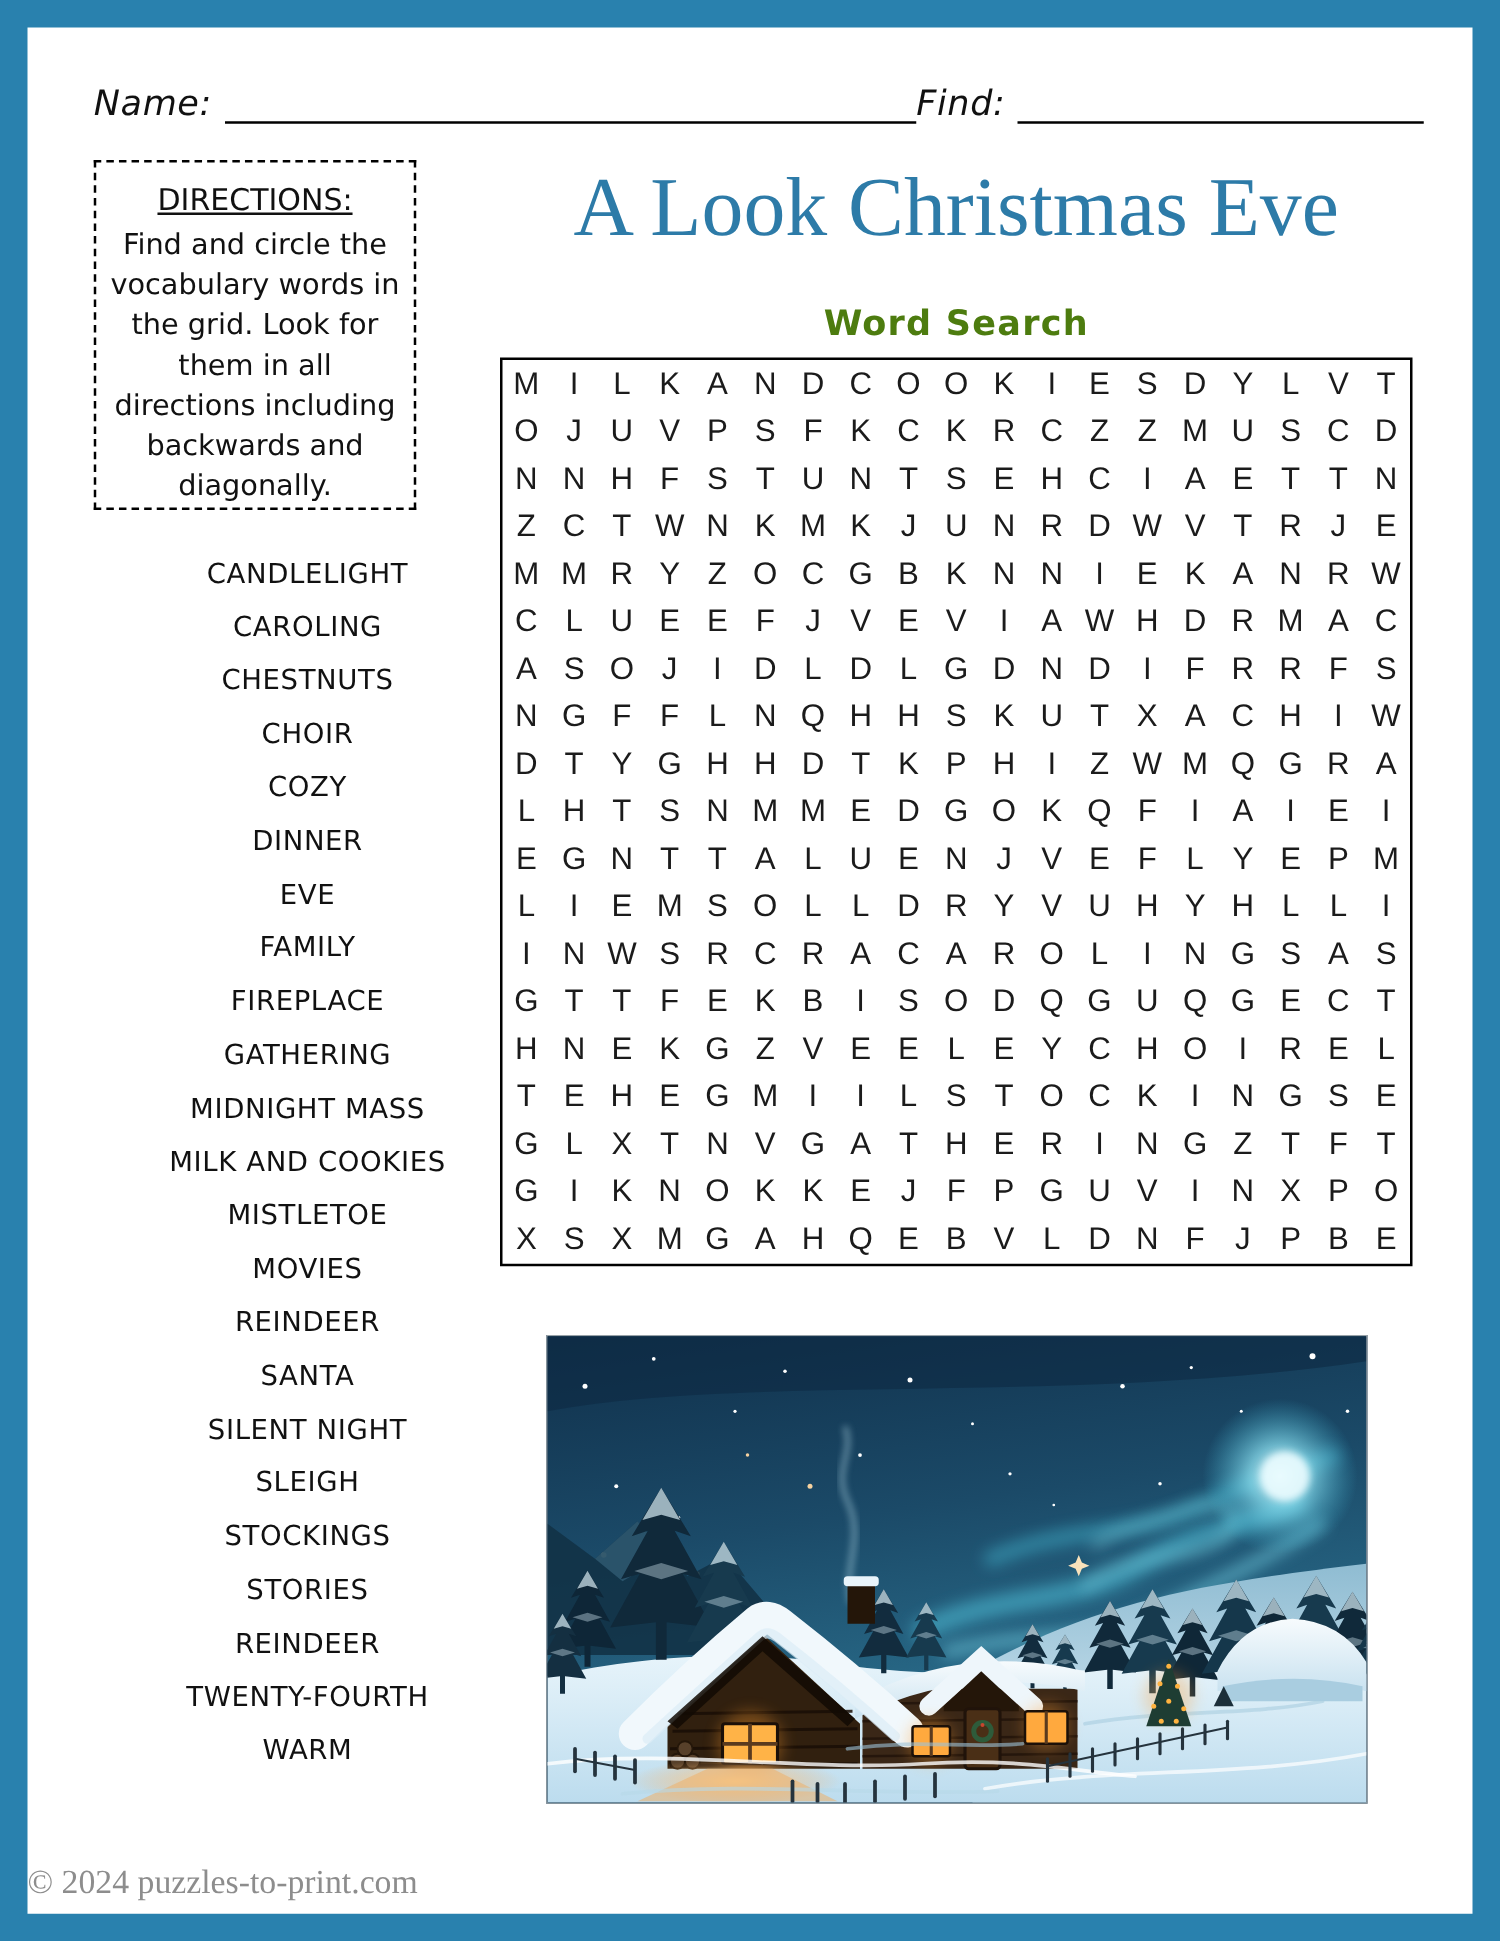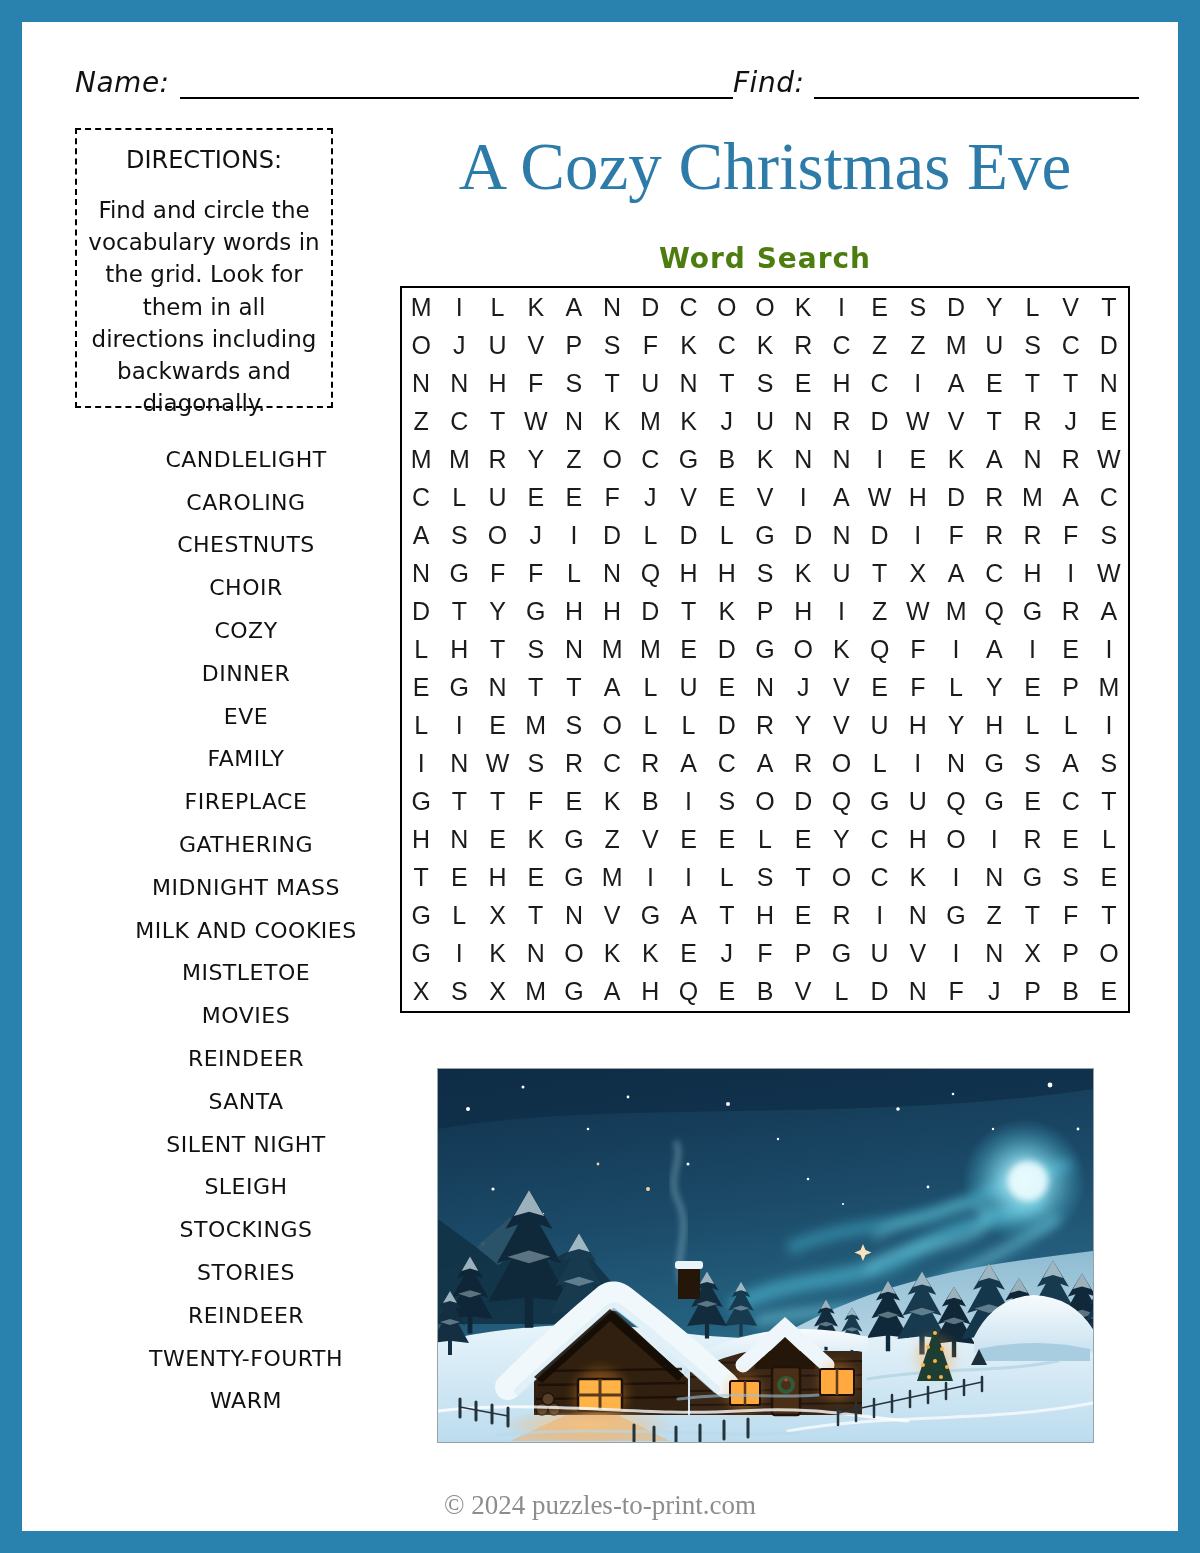--- a/index.html
+++ b/index.html
@@ -11,21 +11,21 @@
   .hdr-label{font-size:28px;color:#111;letter-spacing:.5px;}
   .hdr-line{border-bottom:2.5px solid #000;height:30px;margin-left:10px;}
   .name-group{left:53px;top:44px;}
   .name-group .hdr-line{width:553px;}
   .date-group{left:711px;top:44px;}
   .date-group .hdr-line{width:325px;}
   
   .directions{position:absolute;left:53px;top:106px;width:258px;height:280px;
       border:2.5px dashed #000;box-sizing:border-box;text-align:center;
       padding:16px 8px 0 8px;}
-  .directions-heading{font-size:24px;color:#111;margin-bottom:20px;}
+  .directions-heading{font-size:24px;color:#111;margin-bottom:6px;text-decoration:underline;}
   .directions-body{font-size:23px;line-height:1.4;color:#111;}
   
   .title-main{position:absolute;left:318px;top:106px;width:850px;text-align:center;
       font-family:"Liberation Serif","DejaVu Serif",serif;font-size:67px;
       color:#2d7ba8;white-space:nowrap;}
   .title-sub{position:absolute;left:318px;top:192px;width:850px;text-align:center;
       font-size:28px;font-weight:bold;color:#4d7c0f;letter-spacing:1px;margin-top:28px;}
   
   .grid{position:absolute;left:378px;top:264px;width:730px;height:727px;
       border:2px solid #000;box-sizing:border-box;display:grid;
@@ -34,21 +34,21 @@
       font-family:"Liberation Sans",sans-serif;font-size:25px;color:#1b1b1b;}
   
   .word-list{position:absolute;left:0px;top:416px;width:400px;}
   .word-item{height:42.8px;display:flex;align-items:center;justify-content:center;
       font-size:22px;color:#111;letter-spacing:.5px;padding-left:48px;}
   
   .illustration{position:absolute;left:415px;top:1046px;width:655px;height:373px;
       border:1px solid #98a2a8;box-sizing:content-box;background:#16324d;}
   .illustration svg{display:block;}
   
-  .footer{position:absolute;left:0;top:1468px;width:1156px;text-align:center;
+  .footer{position:absolute;left:0;top:1468px;width:1156px;
       font-family:"Liberation Serif","DejaVu Serif",serif;font-size:27px;color:#8d8d8d;}
 </style>
 </head>
 <body>
 
 <div class="page">
 
   <div class="hdr-group name-group">
     <span class="hdr-label">Name:</span>
     <span class="hdr-line"></span>
@@ -56,21 +56,21 @@
   <div class="hdr-group date-group">
     <span class="hdr-label">Find:</span>
     <span class="hdr-line"></span>
   </div>
 
   <div class="directions">
     <div class="directions-heading">DIRECTIONS:</div>
     <div class="directions-body">Find and circle the vocabulary words in the grid.  Look for them in all directions including backwards and diagonally.</div>
   </div>
 
-  <div class="title-main">A Cozy Christmas Eve</div>
+  <div class="title-main">A Look Christmas Eve</div>
   <div class="title-sub">Word Search</div>
 
   <div class="grid" id="grid-cells">
       <span class="cell">M</span>
       <span class="cell">I</span>
       <span class="cell">L</span>
       <span class="cell">K</span>
       <span class="cell">A</span>
       <span class="cell">N</span>
       <span class="cell">D</span>

